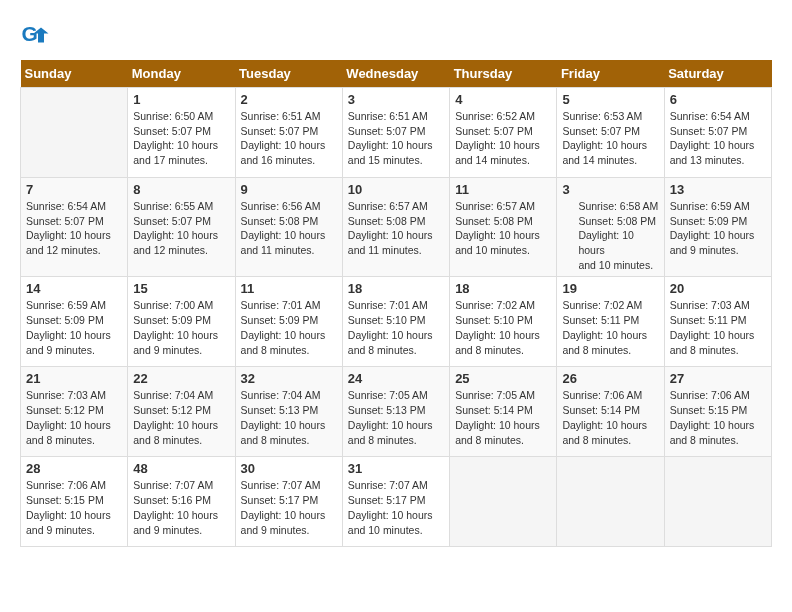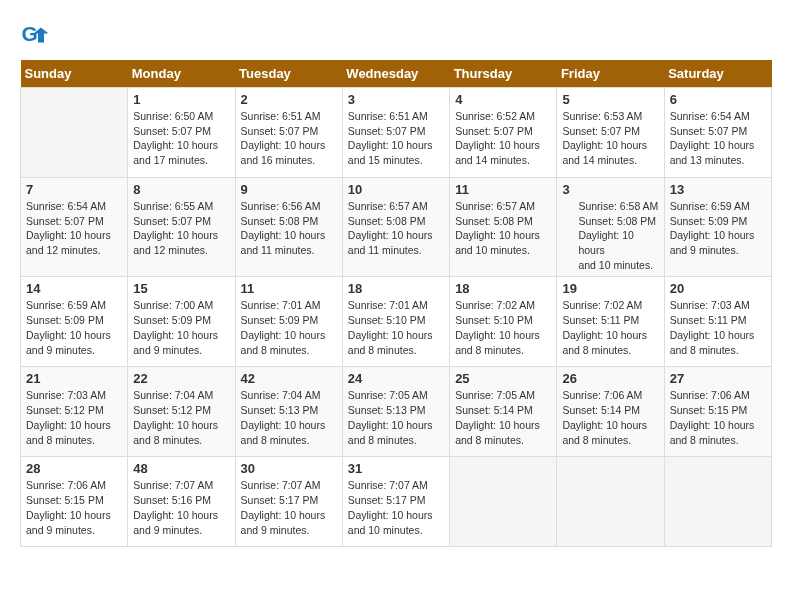--- a/index.html
+++ b/index.html
@@ -275,21 +275,21 @@
 and 8 minutes.</div>
         </td>
         <td>
           <span class="day-number">22</span>
           <div class="day-info" style="white-space: pre-line;">Sunrise: 7:04 AM
 Sunset: 5:12 PM
 Daylight: 10 hours
 and 8 minutes.</div>
         </td>
         <td>
-          <span class="day-number">42</span>
+          <span class="day-number">32</span>
           <div class="day-info" style="white-space: pre-line;">Sunrise: 7:04 AM
 Sunset: 5:13 PM
 Daylight: 10 hours
 and 8 minutes.</div>
         </td>
         <td>
           <span class="day-number">24</span>
           <div class="day-info" style="white-space: pre-line;">Sunrise: 7:05 AM
 Sunset: 5:13 PM
 Daylight: 10 hours

